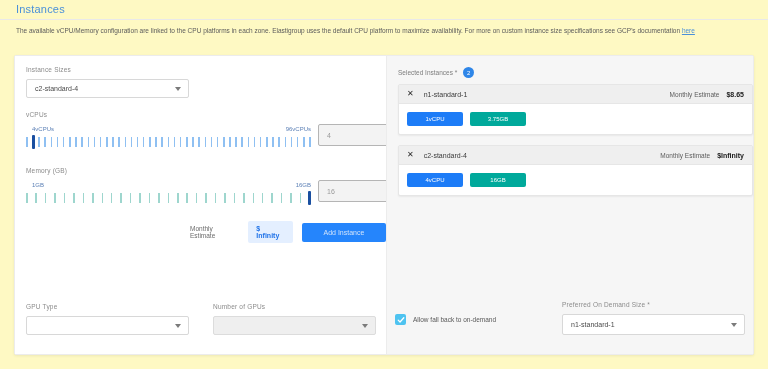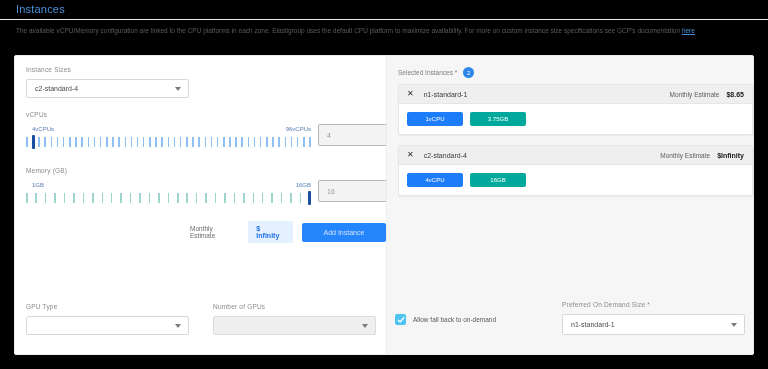--- a/index.html
+++ b/index.html
@@ -2,21 +2,21 @@
 <html><head>
 <meta charset="utf-8">
 <style>
   * { box-sizing: border-box; margin: 0; padding: 0; }
   html, body {
     width: 768px; height: 369px;
     background: #ffffff;
     font-family: "Liberation Sans", sans-serif;
     -webkit-font-smoothing: antialiased;
   }
-  .page { position: relative; width: 768px; height: 369px; background:#000000; overflow:hidden; }
+  .page { position: relative; width: 768px; height: 369px; background:#fef9c3; overflow:hidden; }
 
   
   .title {
     position:absolute; left:16px; top:3px;
     font-size:11px; color:#4a90d9; letter-spacing:.2px;
   }
   .title-rule {
     position:absolute; left:0; top:19px; width:768px; height:1px; background:#e9e9e9;
   }
   .desc {

